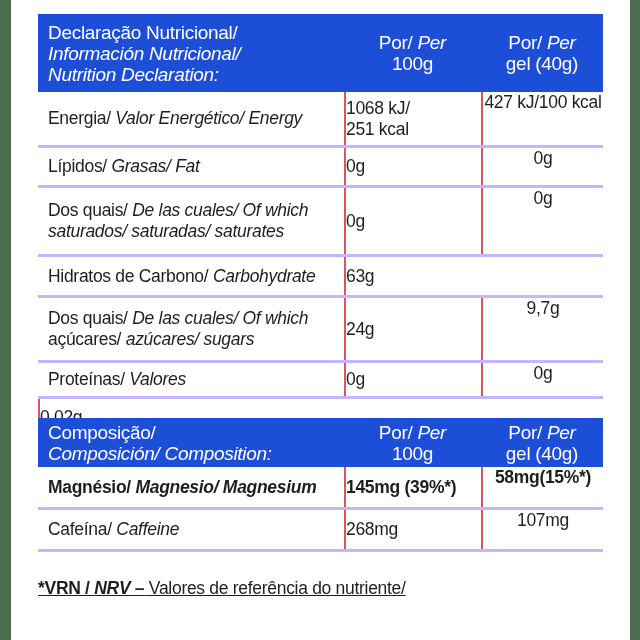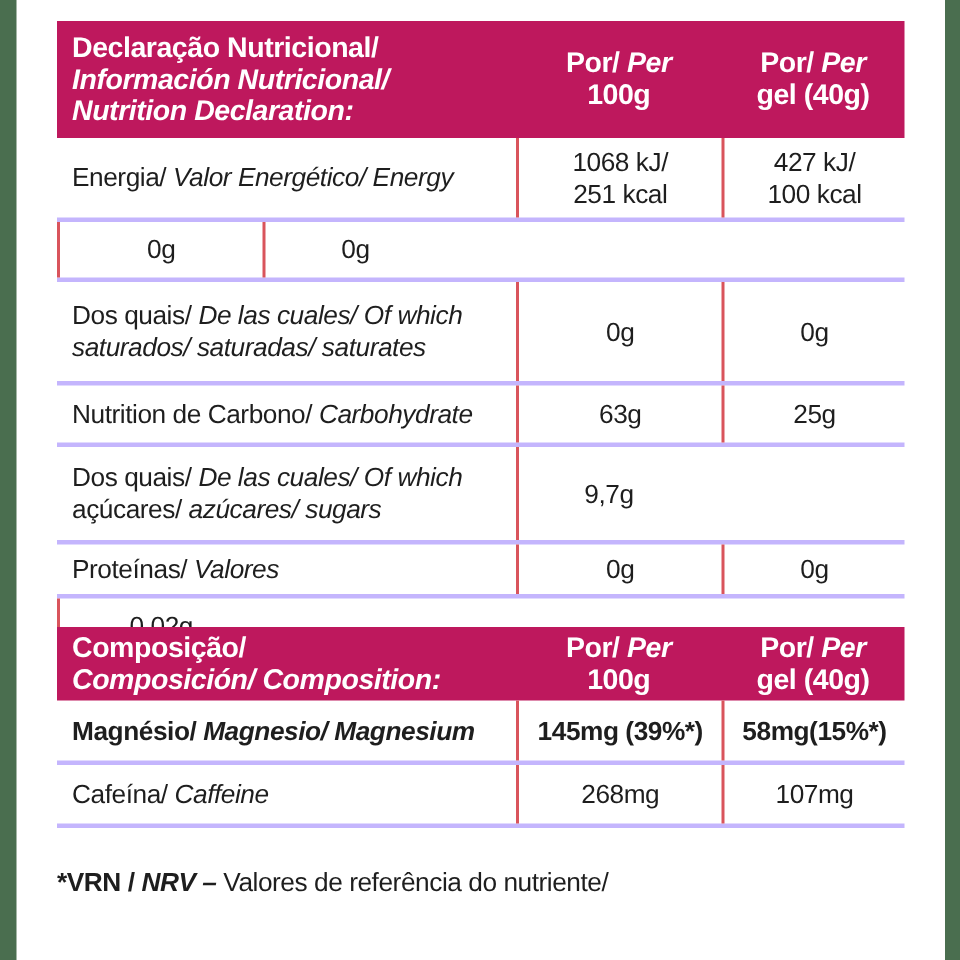--- a/index.html
+++ b/index.html
@@ -7,34 +7,34 @@
     width: 640px; height: 640px; position: relative; overflow: hidden;
     background: #ffffff;
     font-family: "Liberation Sans", sans-serif;
     color: #1e1e1e;
   }
   .edge-left { position: absolute; left: 0; top: 0; width: 11px; height: 640px; background: #4a6e4f; }
   .edge-right { position: absolute; right: 0; top: 0; width: 10px; height: 640px; background: #4a6e4f; }
 
   .table { position: absolute; left: 38px; width: 565px; }
   .hdr {
-    background: #be185d; color: #fff; font-weight: bold; display: flex;
+    background: #1d4ed8; color: #fff; font-weight: normal; display: flex;
     font-size: 19px; line-height: 21px; letter-spacing: -0.3px;
   }
   .hdr .c1 { width: 306px; padding-left: 10px; box-sizing: border-box; display: flex; flex-direction: column; justify-content: center; }
   .hdr .c2 { width: 137px; text-align: center; display: flex; flex-direction: column; justify-content: center; }
   .hdr .c3 { width: 122px; text-align: center; display: flex; flex-direction: column; justify-content: center; }
   .it { font-style: italic; }
 
   .row { display: flex; border-bottom: 3px solid #c4b5fd; font-size: 17.5px; line-height: 21px; letter-spacing: -0.3px; }
   .row .c1 { width: 306px; padding-left: 10px; box-sizing: border-box; display: flex; flex-direction: column; justify-content: center; }
-  .row .c2 { width: 137px; border-left: 2px solid #d9545c; box-sizing: border-box; text-align: center; display: flex; flex-direction: column; justify-content: center; }
-  .row .c3 { width: 122px; border-left: 2px solid #d9545c; box-sizing: border-box; text-align: center; display: flex; flex-direction: column; justify-content: center; }
+  .row .c2 { width: 137px; border-left: 2px solid #d9545c; box-sizing: border-box; text-align: left; display: flex; flex-direction: column; justify-content: center; }
+  .row .c3 { width: 122px; border-left: 2px solid #d9545c; box-sizing: border-box; text-align: center; display: flex; flex-direction: row; justify-content: center; }
 
-  .footnote { position: absolute; left: 38px; top: 577px; font-size: 17.5px; line-height: 22px; letter-spacing: -0.3px; color: #1e1e1e; }
+  .footnote { position: absolute; left: 38px; top: 577px; font-size: 17.5px; line-height: 22px; letter-spacing: -0.3px; color: #1e1e1e; text-decoration: underline; }
   .footnote b { font-weight: bold; }
 </style>
 </head>
 <body>
 
 <div class="edge-left"></div>
 <div class="edge-right"></div>
 
 <div class="table" style="top:14px;">
   <div class="hdr" style="height:78px;">
@@ -61,46 +61,49 @@
         <span>1068 kJ/</span>
         <span>251 kcal</span>
       </div>
     <div class="c3">
         <span>427 kJ/</span>
         <span>100 kcal</span>
       </div>
   </div>
 
   <div class="row" style="height:37px;">
+    <div class="c1">
+        <span><span>Lípidos/ </span><span class="it">Grasas/ Fat</span></span>
+      </div>
     <div class="c2">0g</div>
     <div class="c3">0g</div>
   </div>
 
   <div class="row" style="height:66px;">
     <div class="c1">
       <span><span>Dos quais/ </span><span class="it">De las cuales/ Of which</span></span>
       <span class="it">saturados/ saturadas/ saturates</span>
     </div>
     <div class="c2">0g</div>
     <div class="c3">0g</div>
   </div>
 
   <div class="row" style="height:38px;">
     <div class="c1">
-        <span><span>Nutrition de Carbono/ </span><span class="it">Carbohydrate</span></span>
+        <span><span>Hidratos de Carbono/ </span><span class="it">Carbohydrate</span></span>
       </div>
     <div class="c2">63g</div>
-    <div class="c3">25g</div>
   </div>
 
   <div class="row" style="height:62px;">
     <div class="c1">
       <span><span>Dos quais/ </span><span class="it">De las cuales/ Of which</span></span>
       <span><span>açúcares/ </span><span class="it">azúcares/ sugars</span></span>
     </div>
+    <div class="c2">24g</div>
     <div class="c3">9,7g</div>
   </div>
 
   <div class="row" style="height:33px;">
     <div class="c1">
         <span><span>Proteínas/ </span><span class="it">Valores</span></span>
       </div>
     <div class="c2">0g</div>
     <div class="c3">0g</div>
   </div>

